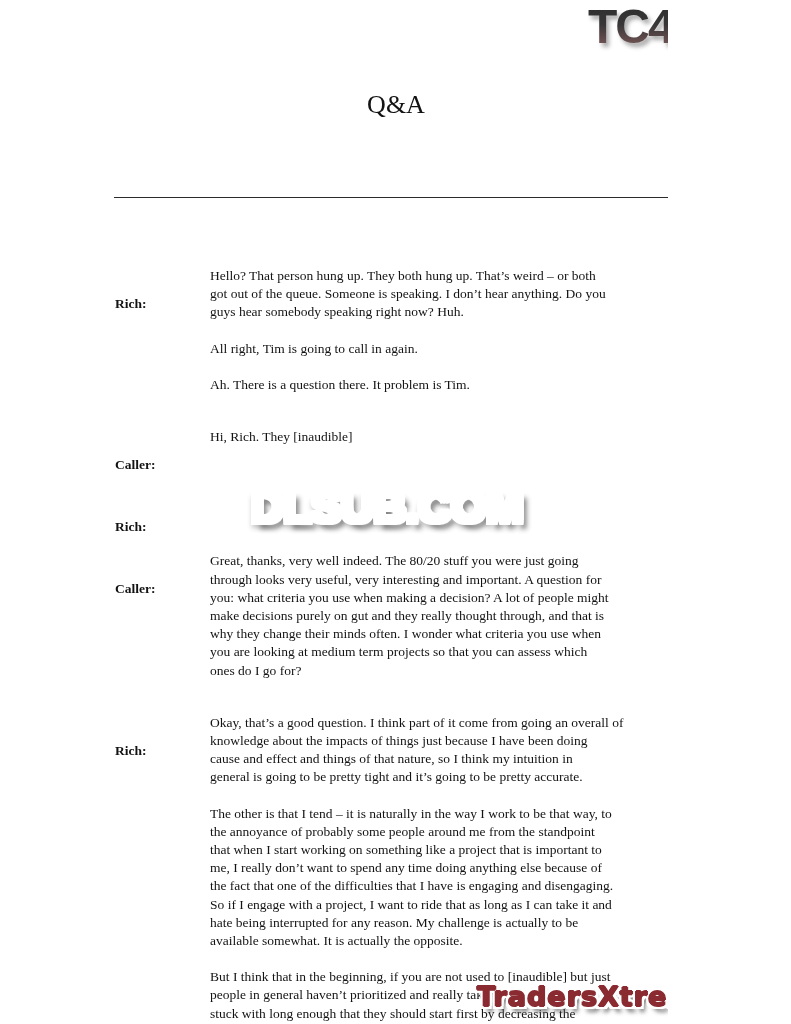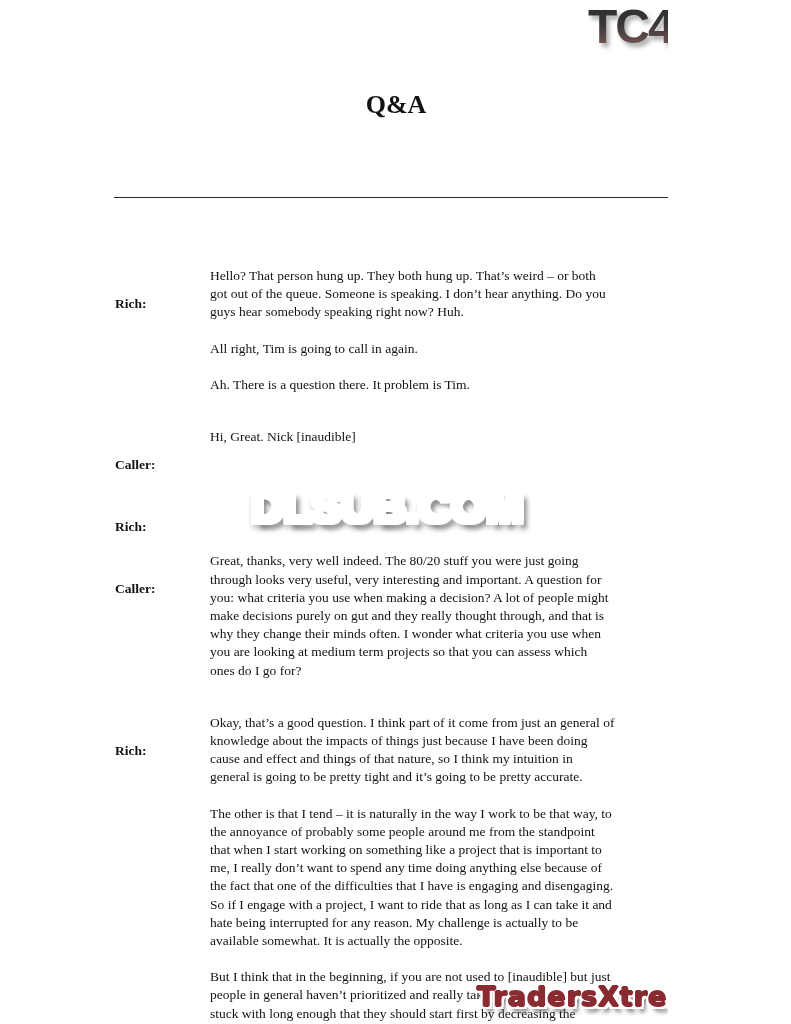--- a/index.html
+++ b/index.html
@@ -31,21 +31,21 @@
     white-space: nowrap;
   }
 
   
   .doc-title {
     position: absolute;
     top: 89px;
     left: 115px;
     width: 562px;
     text-align: center;
-    font-weight: bold;
+    font-weight: normal;
     font-size: 26px;
     line-height: 32px;
   }
   .doc-date {
     position: absolute;
     top: 130px;
     left: 115px;
     width: 562px;
     text-align: center;
     font-size: 18px;
@@ -150,42 +150,42 @@
           <p class="para">Hello? That person hung up. They both hung up. That’s weird – or both
 got out of the queue. Someone is speaking. I don’t hear anything. Do you
 guys hear somebody speaking right now? Huh.</p>
           <p class="para">All right, Tim is going to call in again.</p>
           <p class="para">Ah. There is a question there. It problem is Tim.</p>
         </div>
       </div>
       <div class="block">
         <div class="speaker">Caller:</div>
         <div class="speech">
-          <p class="para">Hi, Great. Nick [inaudible]</p>
+          <p class="para">Hi, Rich. They [inaudible]</p>
         </div>
       </div>
       <div class="block">
         <div class="speaker">Rich:</div>
       </div>
       <div class="block">
         <div class="speaker">Caller:</div>
         <div class="speech">
           <p class="para">Great, thanks, very well indeed. The 80/20 stuff you were just going
 through looks very useful, very interesting and important. A question for
 you: what criteria you use when making a decision? A lot of people might
 make decisions purely on gut and they really thought through, and that is
 why they change their minds often. I wonder what criteria you use when
 you are looking at medium term projects so that you can assess which
 ones do I go for?</p>
         </div>
       </div>
       <div class="block">
         <div class="speaker">Rich:</div>
         <div class="speech">
-          <p class="para">Okay, that’s a good question. I think part of it come from just an general of
+          <p class="para">Okay, that’s a good question. I think part of it come from going an overall of
 knowledge about the impacts of things just because I have been doing
 cause and effect and things of that nature, so I think my intuition in
 general is going to be pretty tight and it’s going to be pretty accurate.</p>
           <p class="para">The other is that I tend – it is naturally in the way I work to be that way, to
 the annoyance of probably some people around me from the standpoint
 that when I start working on something like a project that is important to
 me, I really don’t want to spend any time doing anything else because of
 the fact that one of the difficulties that I have is engaging and disengaging.
 So if I engage with a project, I want to ride that as long as I can take it and
 hate being interrupted for any reason. My challenge is actually to be

